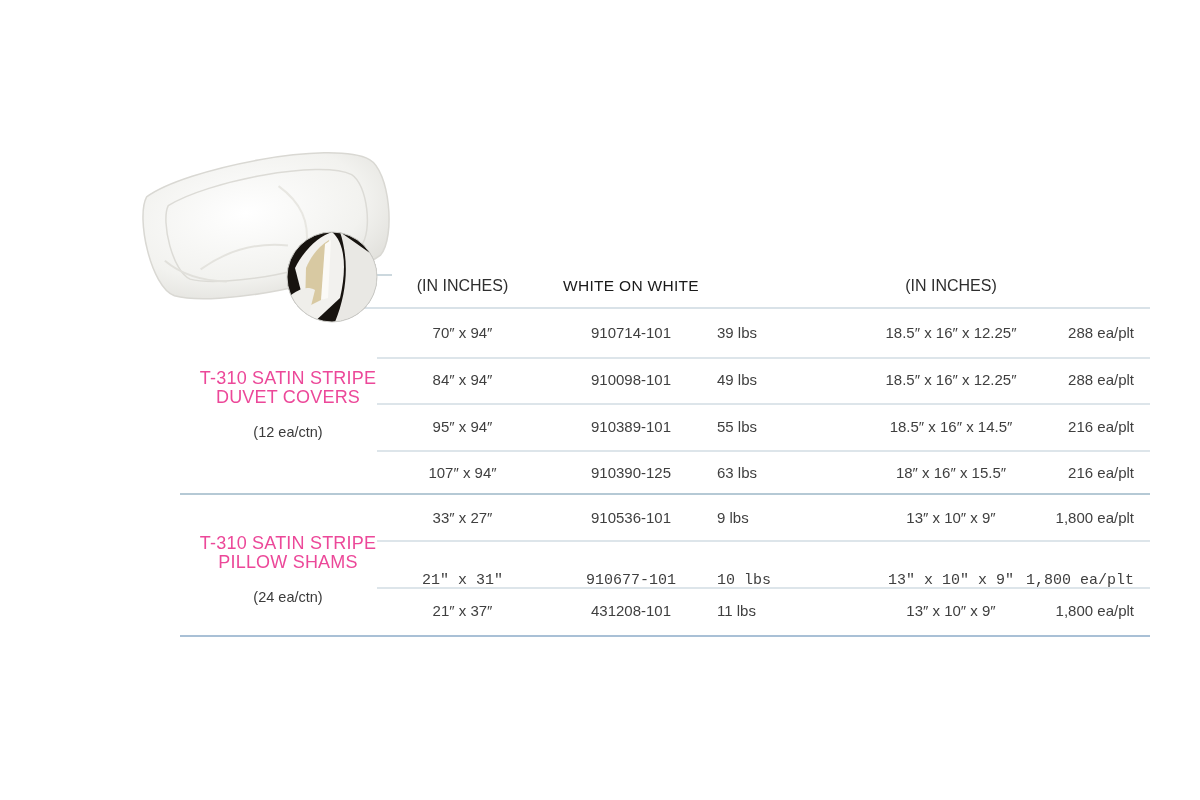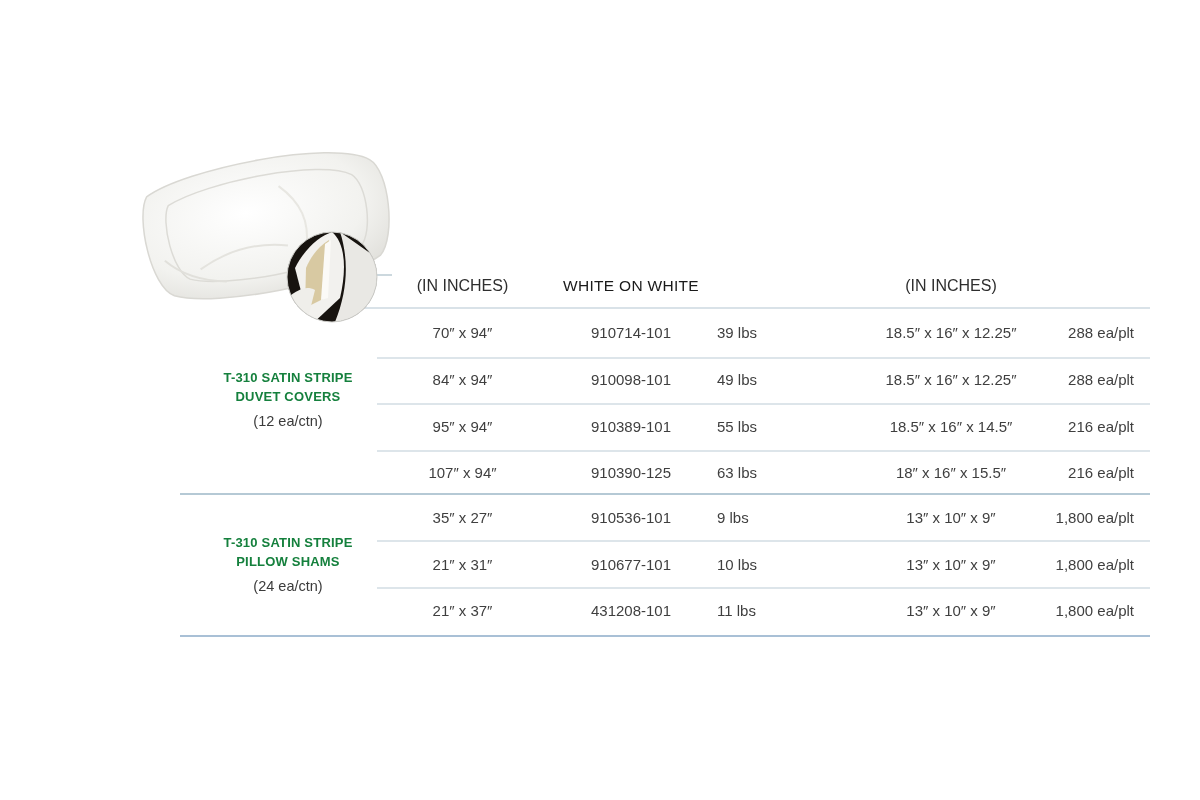--- a/index.html
+++ b/index.html
@@ -14,38 +14,38 @@
   .rule.inner2 {left:377px;top:403px;width:773px;background:#dde5ea;}
   .rule.inner3 {left:377px;top:450px;width:773px;background:#dde5ea;}
   .rule.section{left:180px;top:493px;width:970px;background:#b5c9d5;}
   .rule.inner5 {left:377px;top:540px;width:773px;background:#dde5ea;}
   .rule.inner6 {left:377px;top:587px;width:773px;background:#dde5ea;}
   .rule.bottom {left:180px;top:635px;width:970px;background:#a9c0d6;}
   .leader{position:absolute;left:365px;top:274px;width:27px;height:2px;background:#ccd8de;}
 
   
   .cat{position:absolute;left:180px;width:216px;text-align:center;line-height:18.5px;}
-  .cat .t{font-weight:bold;color:#15803d;font-size:13px;letter-spacing:.2px;}
-  .cat .n{color:#3b3b3b;font-size:14.5px;margin-top:6px;}
+  .cat .t{font-weight:normal;color:#ec4899;font-size:18px;letter-spacing:.2px;}
+  .cat .n{color:#3b3b3b;font-size:14.5px;margin-top:17px;}
   .cat.one{top:369px;}
   .cat.two{top:534px;}
 
   
   .trow{position:absolute;left:380px;width:770px;height:46px;line-height:46px;font-size:15px;}
   .trow span{position:absolute;top:0;white-space:nowrap;}
   .c-size {left:0;width:165px;text-align:center;}
   .c-item {left:165px;width:172px;text-align:center;}
   .c-wt   {left:337px;width:90px;}
   .c-dims {left:427px;width:288px;text-align:center;}
   .c-qty  {right:16px;text-align:right;}
   .thead{top:264px;height:44px;line-height:44px;color:#2e2e2e;}
   .thead .c-size,.thead .c-dims{font-size:16px;}
   .thead .c-item{font-weight:normal;color:#1a1a1a;font-size:15.5px;letter-spacing:.3px;}
   .r1{top:310px;} .r2{top:357px;} .r3{top:404px;} .r4{top:450px;}
-  .r5{top:495px;} .r6{top:542px;} .r7{top:588px;}
+  .r5{top:495px;} .r6{top:558px;font-family:Liberation Mono, monospace;} .r7{top:588px;}
 
   .photo{position:absolute;left:135px;top:148px;}
 </style>
 </head>
 <body>
 
 <div id="canvas">
 
   <div class="rule top"></div>
   <div class="rule inner1"></div>
@@ -96,21 +96,21 @@
     <span class="c-qty">216 ea/plt</span>
   </div>
   <div class="trow r4">
     <span class="c-size">107″ x 94″</span>
     <span class="c-item">910390-125</span>
     <span class="c-wt">63 lbs</span>
     <span class="c-dims">18″ x 16″ x 15.5″</span>
     <span class="c-qty">216 ea/plt</span>
   </div>
   <div class="trow r5">
-    <span class="c-size">35″ x 27″</span>
+    <span class="c-size">33″ x 27″</span>
     <span class="c-item">910536-101</span>
     <span class="c-wt">9 lbs</span>
     <span class="c-dims">13″ x 10″ x 9″</span>
     <span class="c-qty">1,800 ea/plt</span>
   </div>
   <div class="trow r6">
     <span class="c-size">21″ x 31″</span>
     <span class="c-item">910677-101</span>
     <span class="c-wt">10 lbs</span>
     <span class="c-dims">13″ x 10″ x 9″</span>

